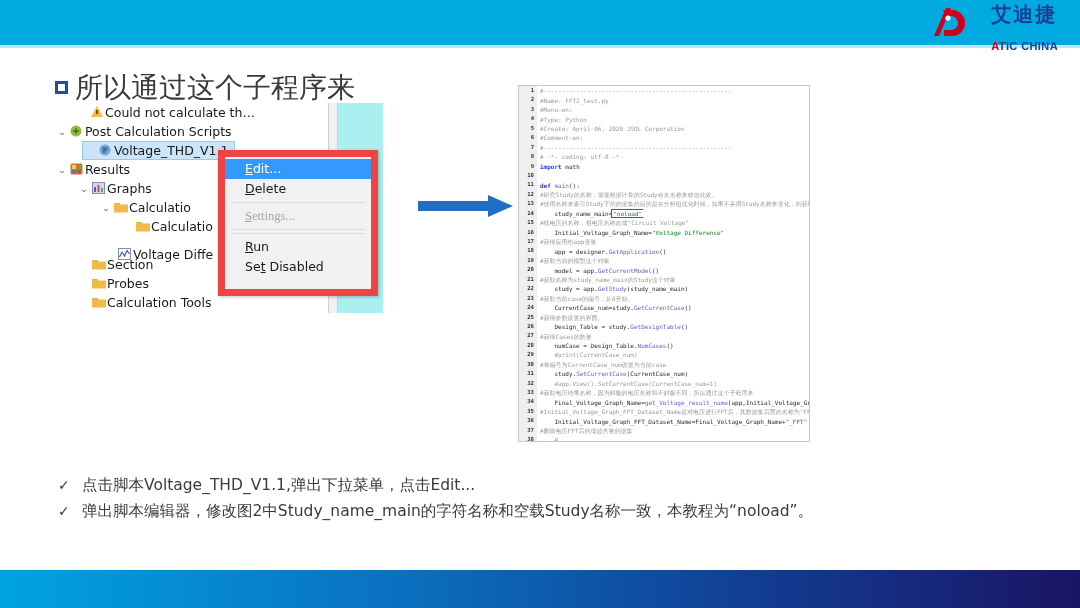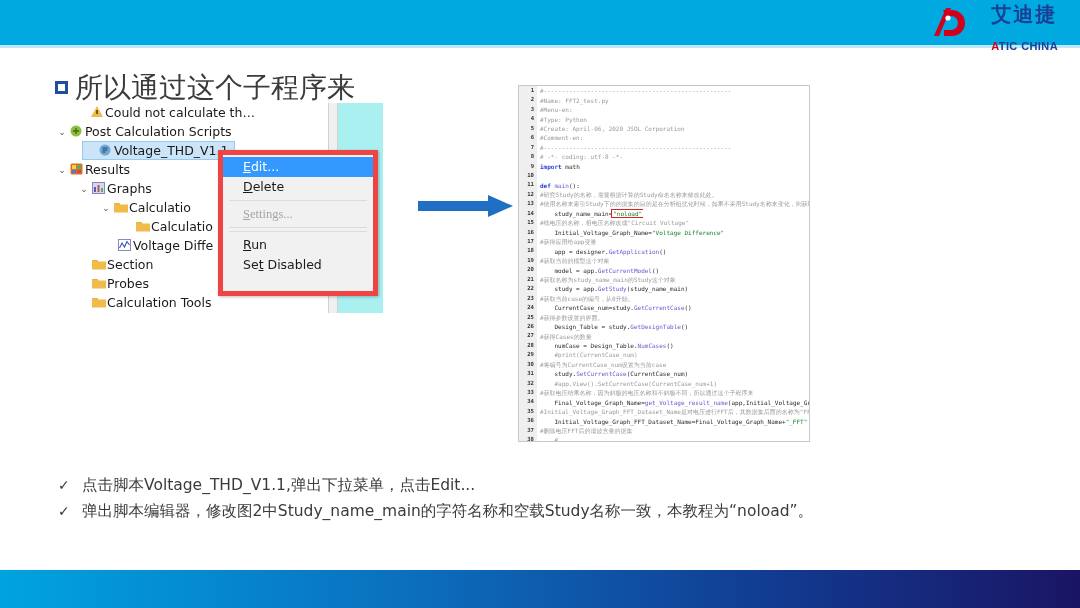--- a/index.html
+++ b/index.html
@@ -68,21 +68,21 @@
     display:inline-block;width:12px;font-size:9px;color:#5a5a5a;
     text-align:center;
   }
   .tic{display:inline-block;width:17px;text-align:center;font-size:12px;line-height:1;}
   .row-selected{
     background:#cce4f7;border:1px solid #99c9ee;box-sizing:border-box;
   }
   
   .ctx-menu{
     position:absolute;left:218px;top:150px;width:160px;height:146px;
-    background:#f1f1f1;border:5px solid #ef4444;
+    background:#f1f1f1;border:7px solid #ef4444;
     box-shadow:1px 1px 3px rgba(0,0,0,.25);
     font-family:"DejaVu Sans","Liberation Sans",sans-serif;
     font-size:12.5px;color:#1a1a1a;
     padding:2px 0;box-sizing:border-box;
   }
   .ctx-item{
     height:20px;line-height:20px;padding-left:20px;white-space:nowrap;
   }
   .ctx-item.sel{background:#3399ff;color:#ffffff;}
   .ctx-item.disabled{color:#a6a6a6;font-family:Liberation Serif, serif;}
@@ -215,21 +215,21 @@
         <span>Calculatio</span>
       </div>
       <div class="tree-row" style="left: 74px; top: 114px;">
         <span class="chev"></span>
         <span class="tic"><svg width="14" height="12" viewBox="0 0 14 12">
             <path d="M0 2 h5 l1.3 1.6 H14 V11.5 H0 Z" fill="#f0bb4a"></path>
             <path d="M0 2 h5 l1.3 1.6 H6.3 Z" fill="#e0a93a"></path>
           </svg></span>
         <span>Calculatio</span>
       </div>
-      <div class="tree-row" style="left: 56px; top: 133px; text-align: center;">
+      <div class="tree-row" style="left: 56px; top: 142px; text-align: center;">
         <span class="chev"></span>
         <span class="tic"><svg width="13" height="12" viewBox="0 0 13 12">
             <rect x="0.5" y="0.5" width="12" height="11" fill="#ffffff" stroke="#8a8ab5"></rect>
             <path d="M1.5 9 L4 4 L6.5 8 L9 2.5 L11.5 6" stroke="#2a55c0" stroke-width="1.1" fill="none"></path>
           </svg></span>
         <span>Voltage Diffe</span>
       </div>
       <div class="tree-row" style="left: 30px; top: 152px;">
         <span class="chev"></span>
         <span class="tic"><svg width="14" height="12" viewBox="0 0 14 12">

